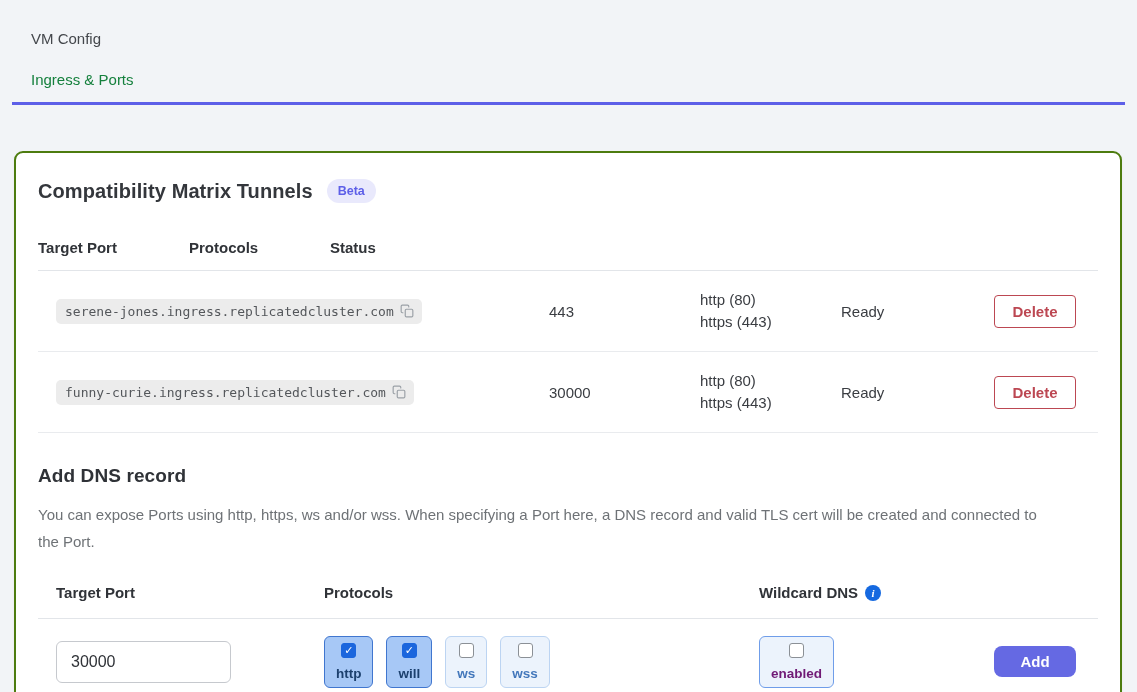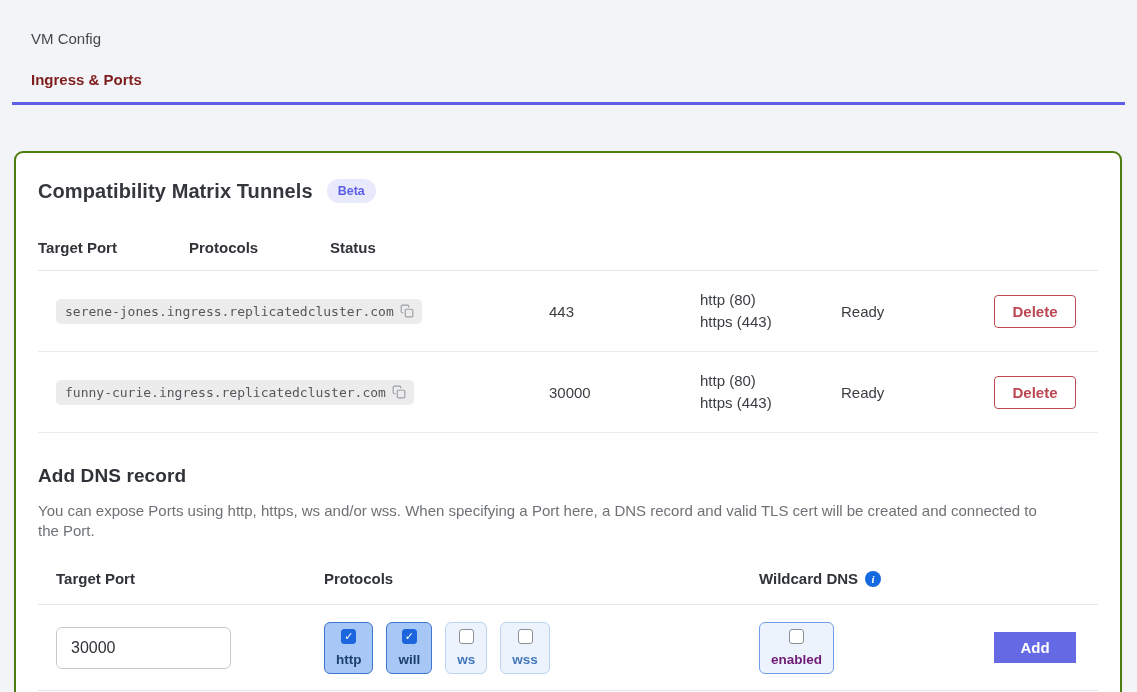--- a/index.html
+++ b/index.html
@@ -9,21 +9,21 @@
     font-family:"Liberation Sans","DejaVu Sans",sans-serif;
     color:#3a3d42;
   }
 
   
   .tabbar { padding-top:22px; margin:0 12px; border-bottom:1px solid #c9ccd3; display:flex;flex-direction:column; }
   .tab {
     padding:8px 19px 14px; font-size:15px; color:#44474c; cursor:pointer;
     border-bottom:3px solid transparent; margin-bottom:-1px;
   }
-  .tab.active { color:#7f1d1d; font-weight:bold; border-bottom-color:#5d5fe8; }
+  .tab.active { color:#15803d; font-weight:normal; border-bottom-color:#5d5fe8; }
 
   
   .card {
     margin:46px 15px 0 14px;
     background:#fff;
     border:2px solid #4d7c0f;
     border-radius:9px;
     box-shadow:0 1px 3px rgba(16,24,40,.05);
     padding:26px 22px 22px;
   }
@@ -55,21 +55,21 @@
 
   .delete-btn {
     width:82px; height:33px; background:#fff; border:1px solid #bc4752; border-radius:4px;
     color:#bc4752; font-weight:bold; font-size:15px; cursor:pointer;
     font-family:inherit;
   }
 
   
   .add-title { margin-top:32px; font-size:19px; color:#2f3237; letter-spacing:.1px; }
   .add-desc {
-    margin-top:14px; font-size:15px; line-height:20px; color:#6e7276; max-width:1010px;
+    margin-top:14px; font-size:15px; line-height:27px; color:#6e7276; max-width:1010px;
   }
   .a-head { display:flex; align-items:center; height:52px; margin-top:12px;
             border-bottom:1px solid #e2e5e9; font-weight:bold; font-size:15px; color:#303338; }
   .a-col1 { width:268px; padding-left:18px; display:flex; align-items:center; gap:7px; }
   .a-col2 { width:435px; padding-left:18px; }
   .a-col3 { flex:1; padding-left:18px; display:flex; align-items:center; gap:7px; }
   .a-controls { display:flex; align-items:center; height:86px; }
 
   .info-icon {
     width:16px; height:16px; border-radius:50%; background:#1569e0; color:#fff;
@@ -95,21 +95,21 @@
   }
   .pill.checked { background:#a7c8f6; border-color:#4076cf; }
   .pill.checked .pill-label { color:#1c406e; }
   .pill.checked .cb { background:#1b66dd; border-color:#1b66dd; color:#fff; }
   .pill.checked .cb::after { content:"✓"; font-weight:bold; }
   .pill.wildcard { border-color:#6f9de9; }
   .pill.wildcard .pill-label { color:#701a75; }
 
   .add-btn {
     width:82px; height:31px; margin-left:auto; margin-right:22px;
-    background:#6569e3; border:none; border-radius:0;
+    background:#6569e3; border:none; border-radius:8px;
     color:#fff; font-weight:bold; font-size:15px; cursor:pointer; font-family:inherit;
   }
   .a-wrap { border-bottom:1px solid #e2e5e9; }
 </style>
 </head>
 <body>
 
 <div class="tabbar">
   <div class="tab">VM Config</div>
   <div class="tab active">Ingress &amp; Ports</div>

